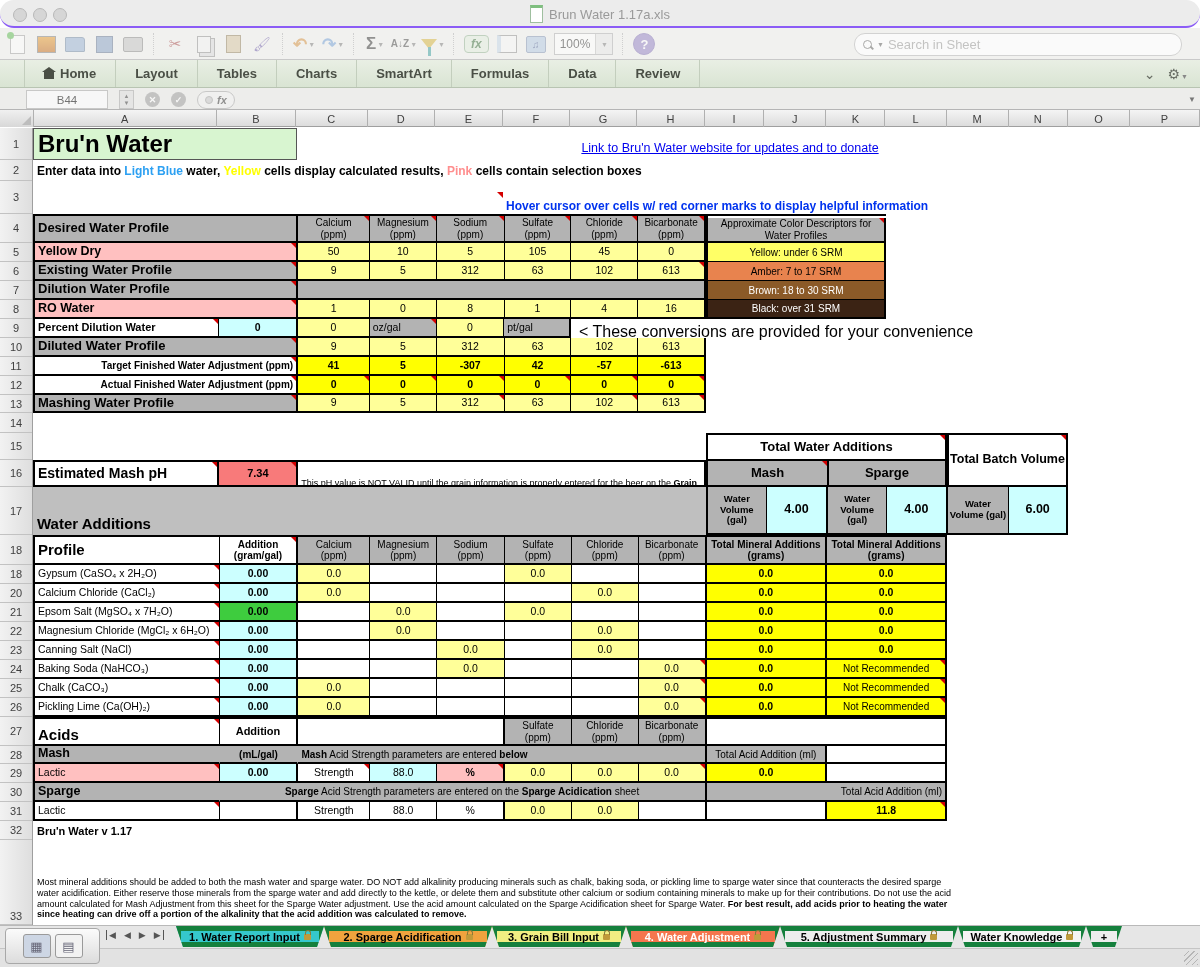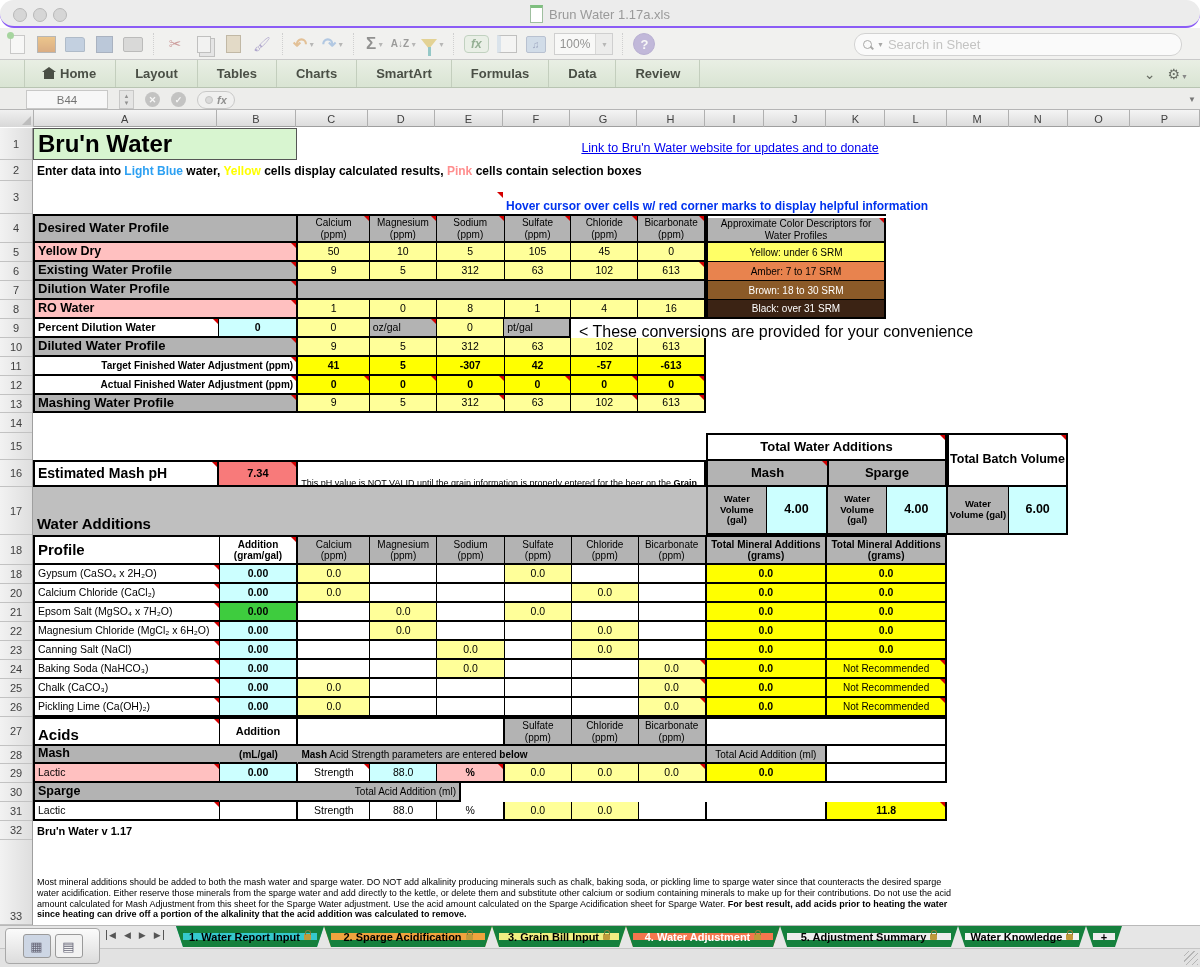--- a/index.html
+++ b/index.html
@@ -81,21 +81,21 @@
   .whitec{background:#ffffff;}
   .b{font-weight:bold;}
   .f13{font-size:13px;} .f12{font-size:12.5px;} .f15{font-size:15px;} .f10{font-size:10px;} .f11{font-size:11px;}
   .rc::after{content:'';position:absolute;top:0;right:0;border-top:5px solid #d40000;border-left:5px solid transparent;}
   .hdr2{font-size:10px;line-height:1.15;text-align:center;}
   
   .freetext{position:absolute;white-space:nowrap;}
   
   .tabbar{left:0;top:925px;width:1200px;height:23px;background:#e6e6e6;border-top:1px solid #b9b9b9;}
   .navarrows{position:absolute;left:106px;top:930px;display:flex;gap:8px;color:#555;font-size:9px;align-items:center;}
-  .stab{position:absolute;top:926px;height:21px;display:flex;align-items:center;justify-content:center;gap:4px;font-size:11px;font-weight:bold;clip-path:polygon(0 0,100% 0,calc(100% - 7px) 100%,7px 100%);border:7px solid #15803d;box-sizing:border-box;}
+  .stab{position:absolute;top:926px;height:21px;display:flex;align-items:center;justify-content:center;gap:4px;font-size:11px;font-weight:bold;clip-path:polygon(0 0,100% 0,calc(100% - 7px) 100%,7px 100%);border:5px solid #15803d;box-sizing:border-box;}
   .lock{width:7px;height:6px;background:#c09a3a;border-radius:1px;position:relative;display:inline-block;flex:0 0 auto;}
   .lock::before{content:'';position:absolute;top:-4px;left:1px;width:4px;height:4px;border:1px solid #8a7a3a;border-bottom:none;border-radius:3px 3px 0 0;}
   .bottombar{left:0;top:948px;width:1200px;height:19px;background:#e2e2e2;border-top:1px solid #c5c5c5;}
   .viewsw{position:absolute;left:5px;top:928px;width:93px;height:34px;background:linear-gradient(#fbfbfb,#dcdcdc);border:1px solid #a8a8a8;border-radius:4px;display:flex;align-items:center;justify-content:center;gap:4px;}
   .vbtn{width:26px;height:22px;border:1px solid #9a9a9a;border-radius:3px;display:flex;align-items:center;justify-content:center;font-size:13px;color:#667;background:#f2f2f2;}
   .vbtn.sel{background:#cdd6e4;}
   .grip{position:absolute;right:2px;top:951px;width:14px;height:14px;background:repeating-linear-gradient(135deg,transparent 0 3px,#b5b5b5 3px 4px);}
 </style>
 </head>
 <body>
@@ -619,20 +619,23 @@
     <div class="cell cyan c" style="width:67px">88.0</div>
     <div class="cell pinkc c b tr2 rc" style="width:68px">%</div>
     <div class="cell pale c" style="width:67px">0.0</div>
     <div class="cell pale c" style="width:67px">0.0</div>
     <div class="cell pale c tr2 rc" style="width:68px">0.0</div>
     <div class="cell bright c b tr2" style="width:121px">0.0</div>
     <div class="cell whitec tr2" style="width:120px"></div>
   </div>
   <div class="trow" style="left:33px;top:783px;width:914px;height:19px;">
     <div class="cell gray b f12" style="width:185px;border-right-color:#b3b3b3">Sparge</div>
+    <div class="cell gray f10 tr2 c" style="width:488px">
+        <span><span class="b">Sparge</span><span> Acid Strength parameters are entered on the </span><span class="b">Sparge Acidication</span><span> sheet</span></span>
+      </div>
     <div class="cell gray r f10 tr2" style="width:241px">Total Acid Addition (ml)</div>
   </div>
   <div class="trow" style="left:33px;top:802px;width:914px;height:19px;">
     <div class="cell whitec rc" style="width:185px">Lactic</div>
     <div class="cell whitec tr2" style="width:79px"></div>
     <div class="cell whitec c" style="width:72px">Strength</div>
     <div class="cell whitec c" style="width:67px">88.0</div>
     <div class="cell whitec c tr2" style="width:68px">%</div>
     <div class="cell pale c" style="width:67px">0.0</div>
     <div class="cell pale c" style="width:67px">0.0</div>

